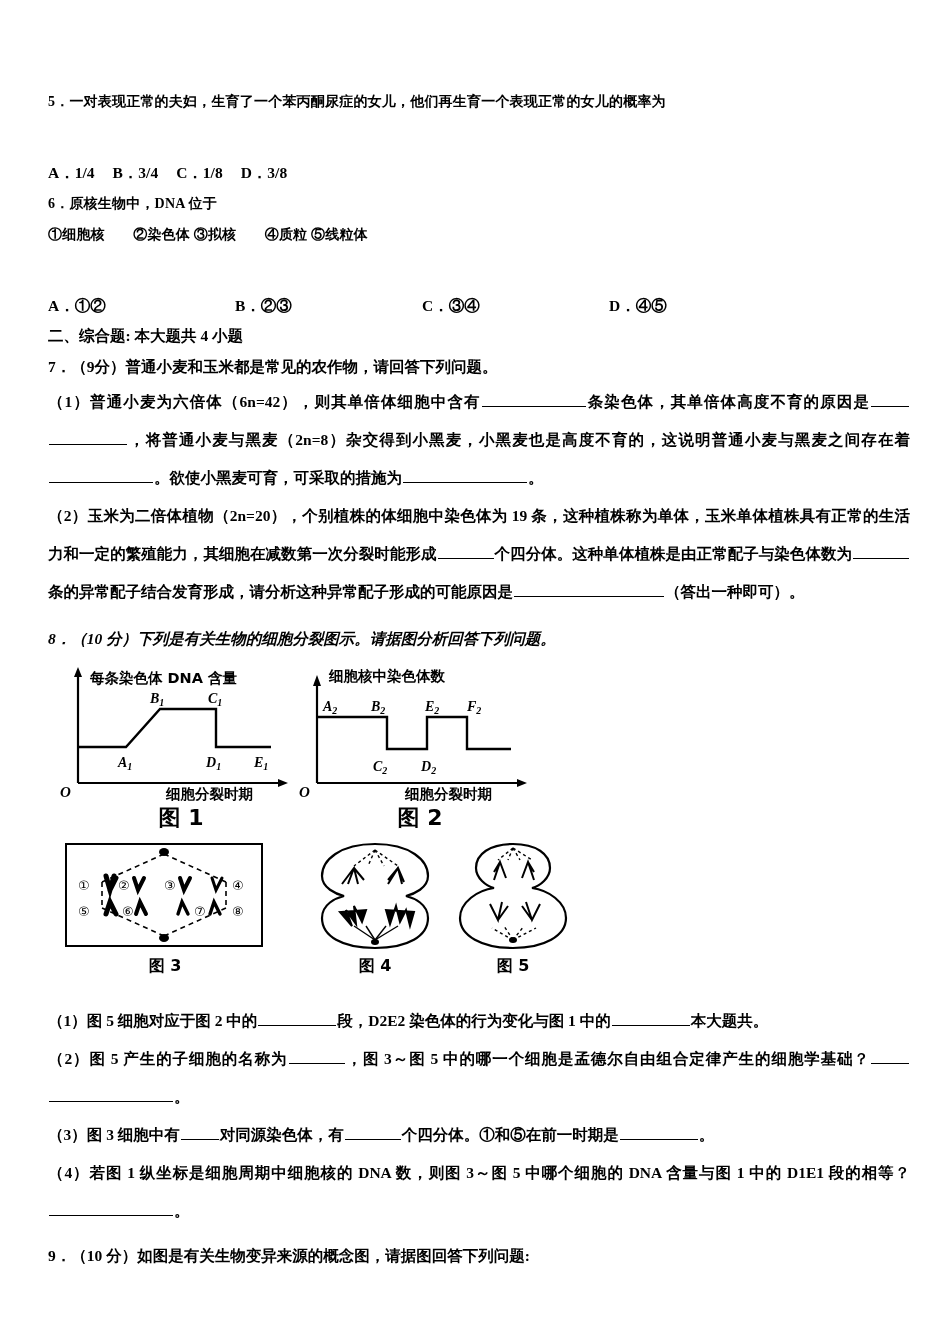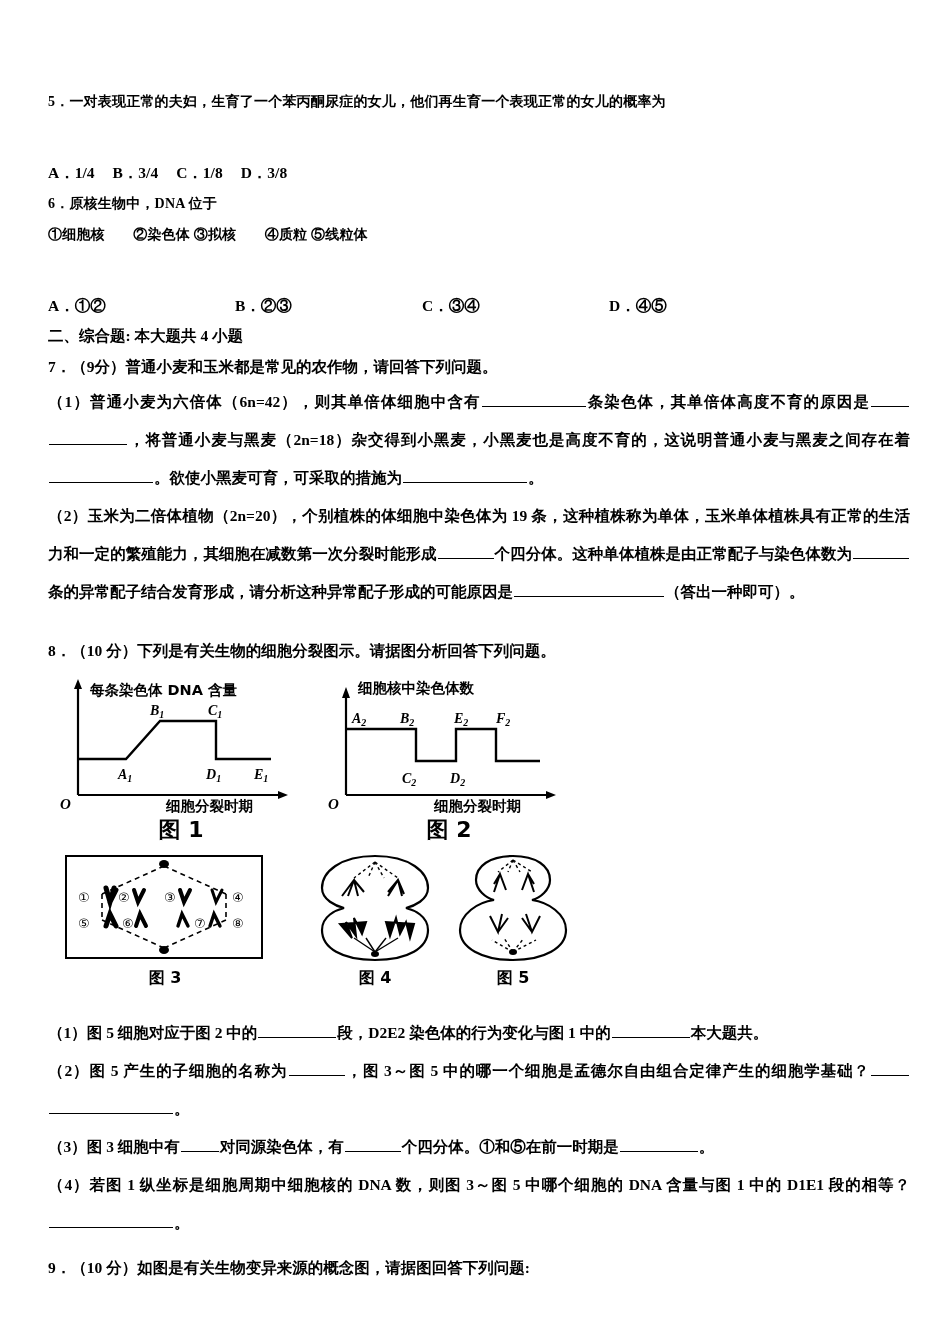--- a/index.html
+++ b/index.html
@@ -124,25 +124,25 @@
         <span class="opt">A．①②</span>
         <span class="opt">B．②③</span>
         <span class="opt">C．③④</span>
         <span class="opt">D．④⑤</span>
       </div>
 
     <div class="sec-head">二、综合题: 本大题共 4 小题</div>
 
     <div class="q-title"><span class="num">7</span>．<span>（9分）</span><span>普通小麦和玉米都是常见的农作物，请回答下列问题。</span></div>
 
-    <div class="para"><span>（1）</span><span>普通小麦为六倍体（6n=42），则其单倍体细胞中含有</span><span class="blank b-lg"></span><span>条染色体，其单倍体高度不育的原因是</span><span class="blank b-xs"></span><span class="blank b-md"></span><span>，将普通小麦与黑麦（2n=18）杂交得到小黑麦，小黑麦也是高度不育的，这说明普通小麦与黑麦之间存在着</span><span class="blank b-lg"></span><span>。欲使小黑麦可育，可采取的措施为</span><span class="blank b-xl"></span><span>。</span></div>
+    <div class="para"><span>（1）</span><span>普通小麦为六倍体（6n=42），则其单倍体细胞中含有</span><span class="blank b-lg"></span><span>条染色体，其单倍体高度不育的原因是</span><span class="blank b-xs"></span><span class="blank b-md"></span><span>，将普通小麦与黑麦（2n=8）杂交得到小黑麦，小黑麦也是高度不育的，这说明普通小麦与黑麦之间存在着</span><span class="blank b-lg"></span><span>。欲使小黑麦可育，可采取的措施为</span><span class="blank b-xl"></span><span>。</span></div>
 
     <div class="para"><span>（2）</span><span>玉米为二倍体植物（2n=20），个别植株的体细胞中染色体为 19 条，这种植株称为单体，玉米单体植株具有正常的生活力和一定的繁殖能力，其细胞在减数第一次分裂时能形成</span><span class="blank b-sm"></span><span>个四分体。这种单体植株是由正常配子与染色体数为</span><span class="blank b-sm"></span><span>条的异常配子结合发育形成，请分析这种异常配子形成的可能原因是</span><span class="blank b-xxl"></span><span>（答出一种即可）。</span></div>
 
-    <div class="q-title" style="margin-top:24px;"><span class="num">8</span>．<span>（10 分）</span><span>下列是有关生物的细胞分裂图示。请据图分析回答下列问题。</span></div>
+    <div class="q-title" style="margin-top:12px;font-style:italic;"><span class="num">8</span>．<span>（10 分）</span><span>下列是有关生物的细胞分裂图示。请据图分析回答下列问题。</span></div>
 
     <div class="figures-charts">
 
       <div class="chart-box" style="left:8px;">
         <svg width="250" height="140" viewBox="0 0 250 140">
 
           <line x1="22" y1="122" x2="22" y2="14" stroke="#000" stroke-width="2.2"></line>
           <polygon points="22,6 18,16 26,16" fill="#000"></polygon>
 
           <line x1="22" y1="122" x2="224" y2="122" stroke="#000" stroke-width="2.2"></line>
@@ -155,21 +155,21 @@
           <text x="4" y="136" class="pt-label" font-size="15">O</text>
           <text x="62" y="106" class="pt-label" font-size="14">A<tspan font-size="10" dy="3">1</tspan></text>
           <text x="94" y="42" class="pt-label" font-size="14">B<tspan font-size="10" dy="3">1</tspan></text>
           <text x="152" y="42" class="pt-label" font-size="14">C<tspan font-size="10" dy="3">1</tspan></text>
           <text x="150" y="106" class="pt-label" font-size="14">D<tspan font-size="10" dy="3">1</tspan></text>
           <text x="198" y="106" class="pt-label" font-size="14">E<tspan font-size="10" dy="3">1</tspan></text>
         </svg>
         <div class="chart-cap">图 1</div>
       </div>
 
-      <div class="chart-box" style="left:276px;">
+      <div class="chart-box" style="left:247px;">
         <svg width="250" height="140" viewBox="0 0 250 140">
           <line x1="22" y1="122" x2="22" y2="24" stroke="#000" stroke-width="2.2"></line>
           <polygon points="22,14 18,25 26,25" fill="#000"></polygon>
           <line x1="22" y1="122" x2="224" y2="122" stroke="#000" stroke-width="2.2"></line>
           <polygon points="232,122 222,118 222,126" fill="#000"></polygon>
 
           <polyline points="22,56 92,56 92,88 132,88 132,56 172,56 172,88 216,88" fill="none" stroke="#000" stroke-width="2.4" stroke-linejoin="miter"></polyline>
           <text x="34" y="20" class="axis-label" font-size="14.5">细胞核中染色体数</text>
           <text x="110" y="138" class="axis-label" font-size="14.5">细胞分裂时期</text>
           <text x="4" y="136" class="pt-label" font-size="15">O</text>

